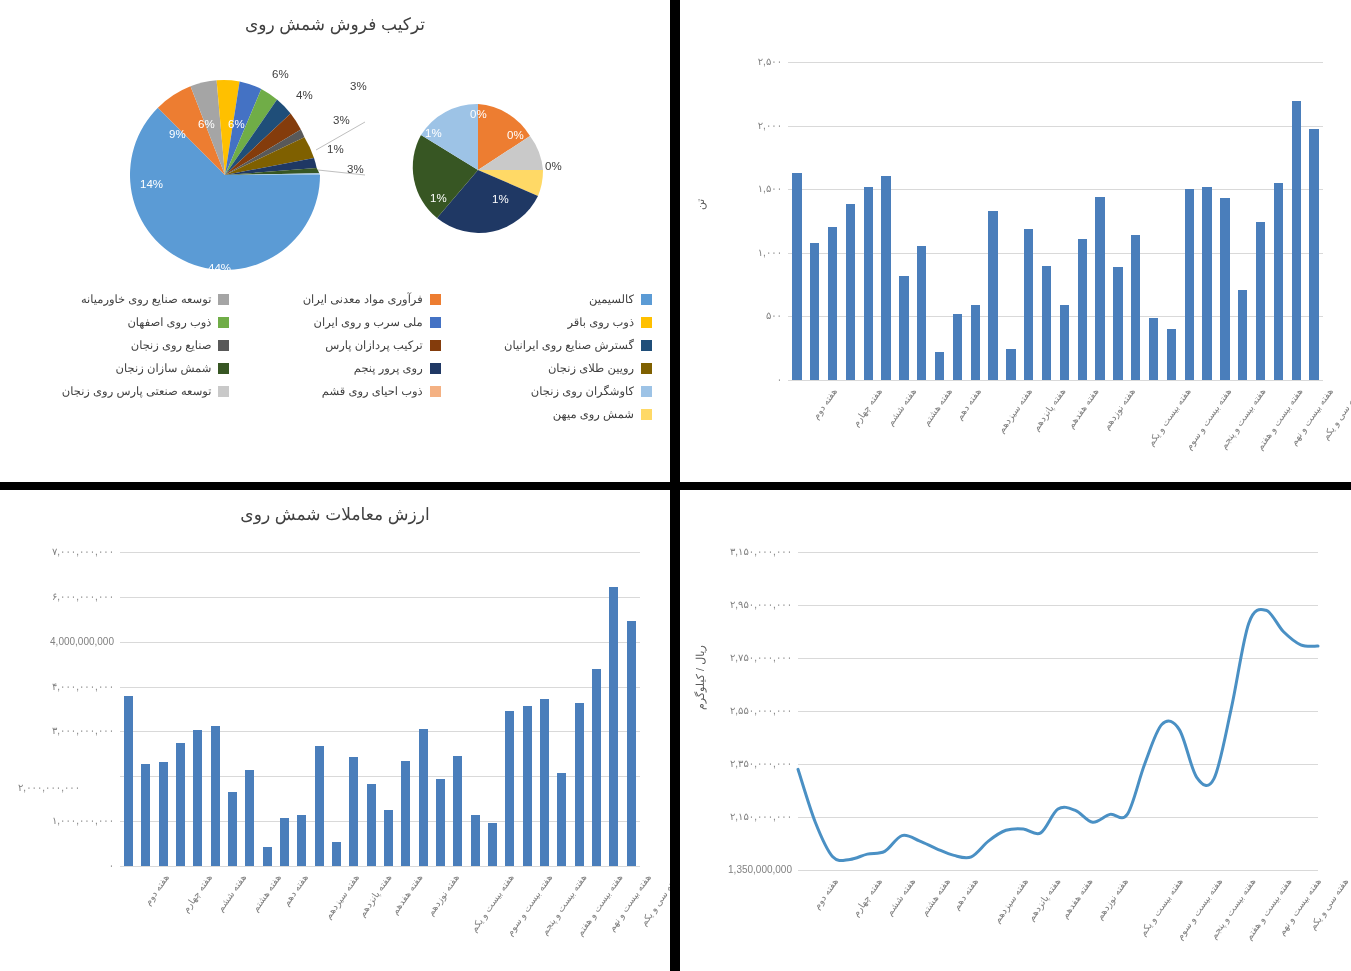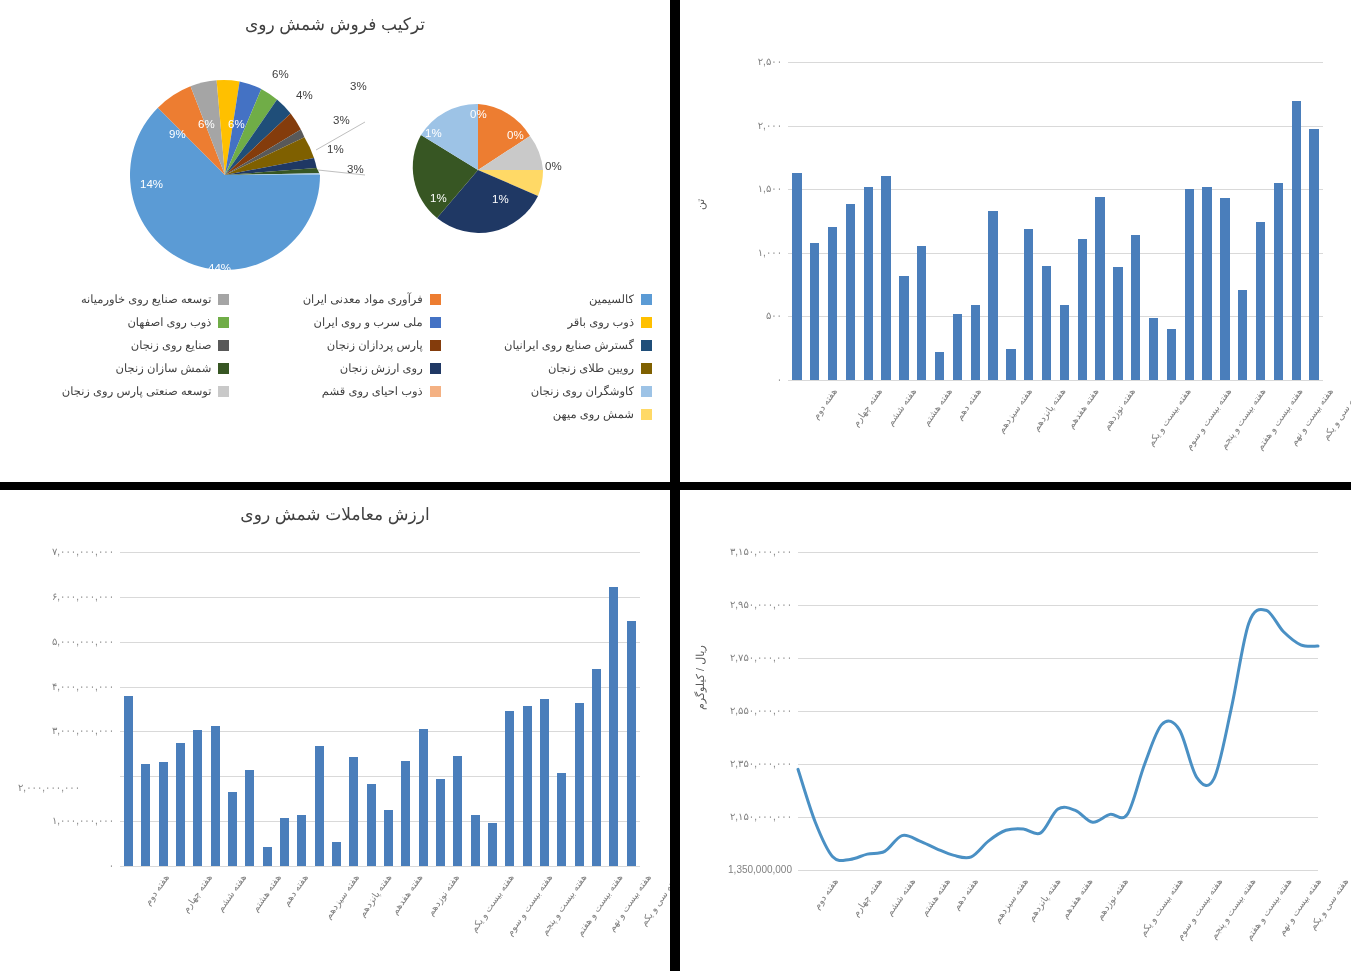--- a/index.html
+++ b/index.html
@@ -204,33 +204,33 @@
         <div class="legend-item">
           <span class="legend-swatch" style="background: rgb(112, 173, 71);"></span>
           <span class="legend-text">ذوب روی اصفهان</span>
         </div>
         <div class="legend-item">
           <span class="legend-swatch" style="background: rgb(31, 78, 121);"></span>
           <span class="legend-text">گسترش صنایع روی ایرانیان</span>
         </div>
         <div class="legend-item">
           <span class="legend-swatch" style="background: rgb(132, 60, 12);"></span>
-          <span class="legend-text">پارس پردازان زنجان</span>
+          <span class="legend-text">ترکیب پردازان پارس</span>
         </div>
         <div class="legend-item">
           <span class="legend-swatch" style="background: rgb(89, 89, 89);"></span>
           <span class="legend-text">صنایع روی زنجان</span>
         </div>
         <div class="legend-item">
           <span class="legend-swatch" style="background: rgb(127, 96, 0);"></span>
           <span class="legend-text">رویین طلای زنجان</span>
         </div>
         <div class="legend-item">
           <span class="legend-swatch" style="background: rgb(31, 56, 100);"></span>
-          <span class="legend-text">روی ارزش زنجان</span>
+          <span class="legend-text">روی پرور پنجم</span>
         </div>
         <div class="legend-item">
           <span class="legend-swatch" style="background: rgb(55, 86, 35);"></span>
           <span class="legend-text">شمش سازان زنجان</span>
         </div>
         <div class="legend-item">
           <span class="legend-swatch" style="background: rgb(157, 195, 230);"></span>
           <span class="legend-text">کاوشگران روی زنجان</span>
         </div>
         <div class="legend-item">
@@ -319,21 +319,21 @@
         <div class="axis-label" style="left: 18px; top: 370px; width: 96px; text-align: right;">۰</div>
         <div class="grid-line" style="left: 120px; top: 331.143px; width: 520px;"></div>
         <div class="axis-label" style="left: 18px; top: 325.143px; width: 96px; text-align: right;">۱,۰۰۰,۰۰۰,۰۰۰</div>
         <div class="grid-line" style="left: 120px; top: 286.286px; width: 520px;"></div>
         <div class="axis-label" style="left: 18px; top: 292px; width: 96px; text-align: left;">۲,۰۰۰,۰۰۰,۰۰۰</div>
         <div class="grid-line" style="left: 120px; top: 241.429px; width: 520px;"></div>
         <div class="axis-label" style="left: 18px; top: 235.429px; width: 96px; text-align: right;">۳,۰۰۰,۰۰۰,۰۰۰</div>
         <div class="grid-line" style="left: 120px; top: 196.571px; width: 520px;"></div>
         <div class="axis-label" style="left: 18px; top: 190.571px; width: 96px; text-align: right;">۴,۰۰۰,۰۰۰,۰۰۰</div>
         <div class="grid-line" style="left: 120px; top: 151.714px; width: 520px;"></div>
-        <div class="axis-label" style="left: 18px; top: 145.714px; width: 96px; text-align: right;">۵,۰۰۰,۰۰۰,۰۰۰</div>
+        <div class="axis-label" style="left: 18px; top: 145.714px; width: 96px; text-align: right;">4,000,000,000</div>
         <div class="grid-line" style="left: 120px; top: 106.857px; width: 520px;"></div>
         <div class="axis-label" style="left: 18px; top: 100.857px; width: 96px; text-align: right;">۶,۰۰۰,۰۰۰,۰۰۰</div>
         <div class="grid-line" style="left: 120px; top: 62px; width: 520px;"></div>
         <div class="axis-label" style="left: 18px; top: 56px; width: 96px; text-align: right;">۷,۰۰۰,۰۰۰,۰۰۰</div>
         <div class="bar" style="left: 124.16px; top: 205.543px; width: 9.01333px; height: 170.457px; background: rgb(74, 126, 187);"></div>
         <div class="bar" style="left: 141.493px; top: 273.726px; width: 9.01333px; height: 102.274px; background: rgb(74, 126, 187);"></div>
         <div class="bar" style="left: 158.827px; top: 271.931px; width: 9.01333px; height: 104.069px; background: rgb(74, 126, 187);"></div>
         <div class="bar" style="left: 176.16px; top: 252.643px; width: 9.01333px; height: 123.357px; background: rgb(74, 126, 187);"></div>
         <div class="bar" style="left: 193.493px; top: 240.083px; width: 9.01333px; height: 135.917px; background: rgb(74, 126, 187);"></div>
         <div class="bar" style="left: 210.827px; top: 235.597px; width: 9.01333px; height: 140.403px; background: rgb(74, 126, 187);"></div>

